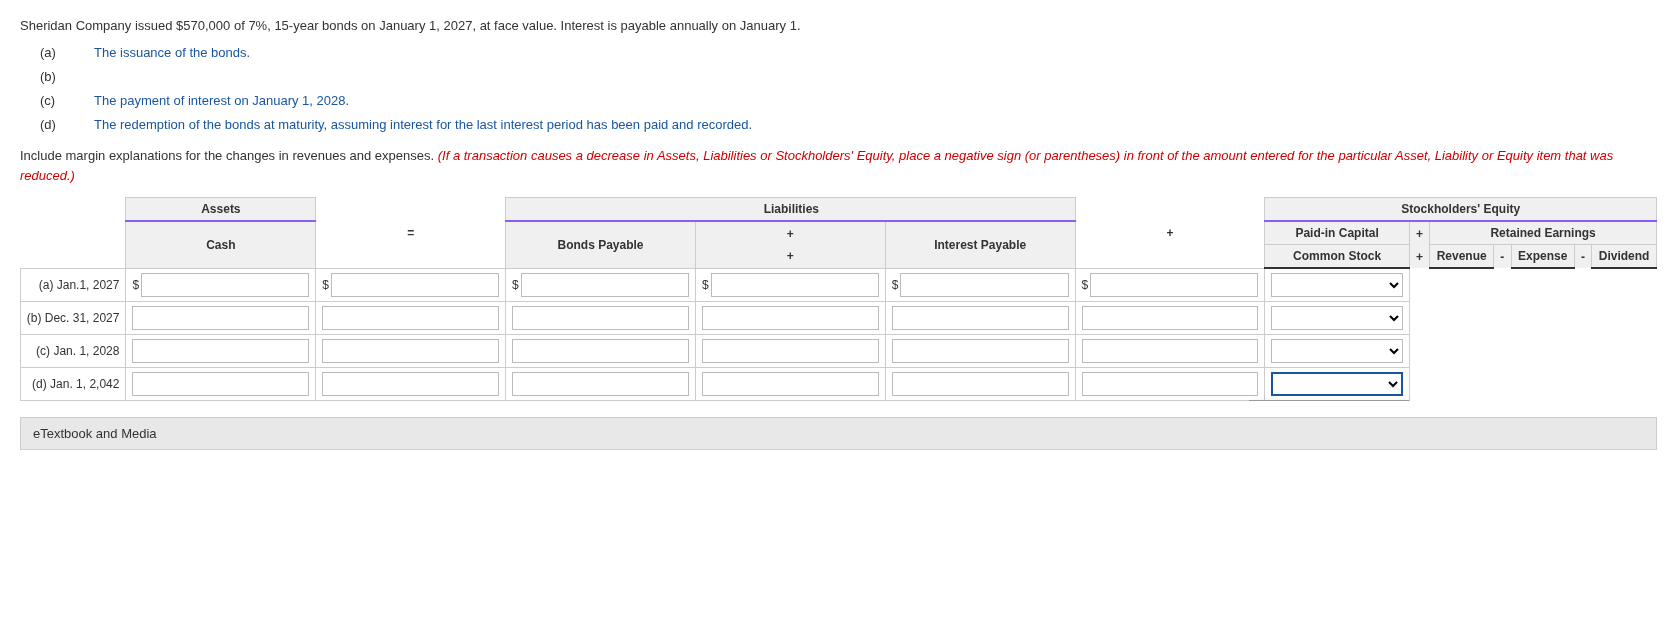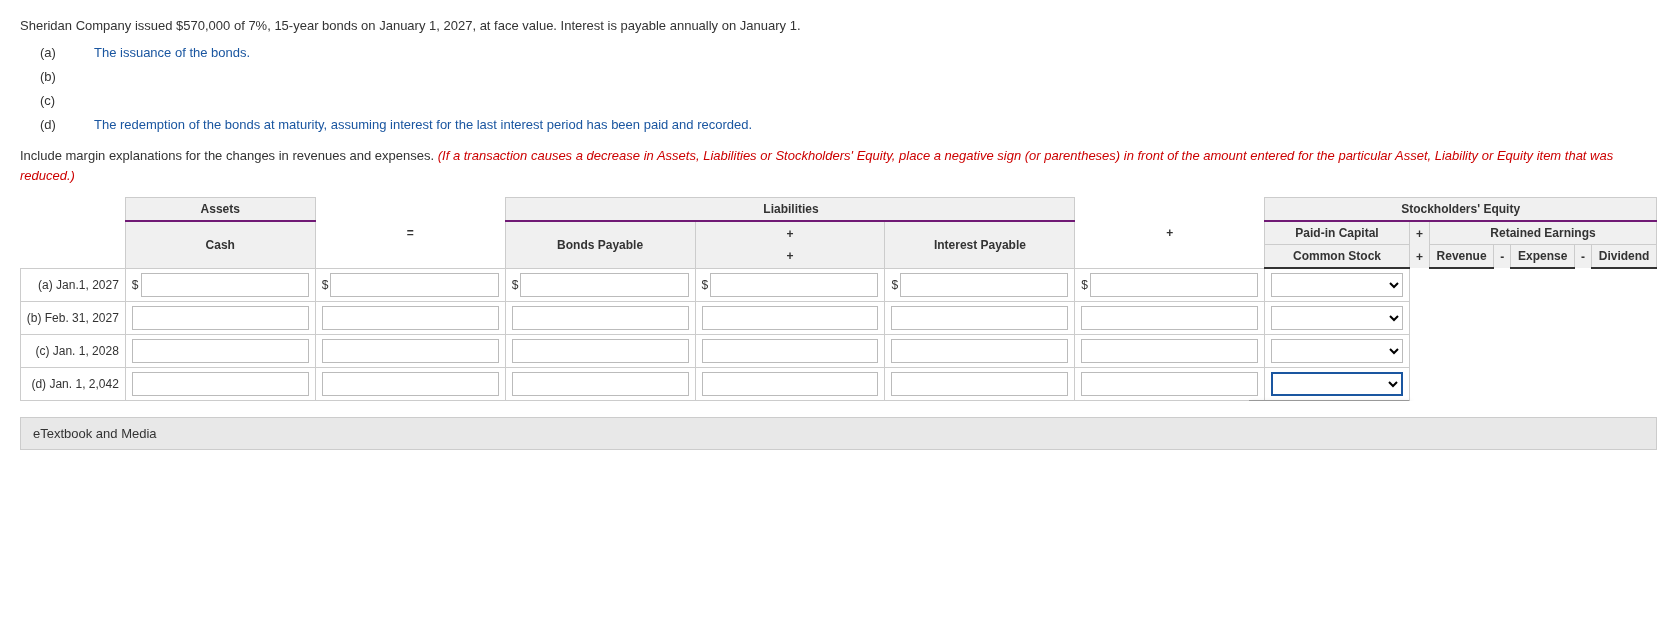--- a/index.html
+++ b/index.html
@@ -14,21 +14,21 @@
     .list-items { margin: 8px 0 8px 20px; }
     .list-items li { margin-bottom: 6px; line-height: 1.4; display: flex; gap: 12px; }
     .list-items li .label { min-width: 28px; color: #333; }
     .list-items li .text { color: #1a56a0; margin-left: 14px; }
     .instruction { margin: 12px 0 4px 0; line-height: 1.5; }
     .instruction .bold-red { color: #c00; font-style: italic; font-weight: normal; }
     .table-section { margin-top: 12px; overflow-x: auto; }
     table { border-collapse: collapse; width: 100%; min-width: 1200px; }
     th, td { border: 1px solid #ccc; padding: 4px 6px; text-align: center; font-size: 12px; }
     thead tr th { background: #f0f0f0; font-weight: bold; }
-    .header-row-1 th { border-bottom: 2px solid #701a75; }
+    .header-row-1 th { border-bottom: 2px solid #8b5cf6; }
     .header-row-2 th { }
     .header-row-3 th { border-bottom: 2px solid #333; }
     .row-label { text-align: right; white-space: nowrap; font-size: 12px; padding-left: 4px; }
     input[type="text"] {
       width: 100%;
       border: 1px solid #bbb;
       padding: 2px 4px;
       font-size: 12px;
       height: 24px;
     }
@@ -72,20 +72,21 @@
   <ul class="list-items">
     <li>
       <span class="label">(a)</span>
       <span class="text">The issuance of the bonds.</span>
     </li>
     <li>
       <span class="label">(b)</span>
     </li>
     <li>
       <span class="label">(c)</span>
+      <span class="text">The payment of interest on January 1, 2028.</span>
     </li>
     <li>
       <span class="label">(d)</span>
       <span class="text">The redemption of the bonds at maturity, assuming interest for the last interest period has been paid and recorded.</span>
     </li>
   </ul>
   <p class="instruction">
     <span>Include margin explanations for the changes in revenues and expenses. </span><span class="bold-red">(If a transaction causes a decrease in Assets, Liabilities or Stockholders' Equity, place a negative sign (or parentheses) in front of the amount entered for the particular Asset, Liability or Equity item that was reduced.)</span>
   </p>
 </div>
@@ -169,21 +170,21 @@
             <option value=""></option>
             <option value="bonds_payable">Bonds payable</option>
             <option value="discount_on_bonds">Discount on bonds</option>
             <option value="interest_expense">Interest expense</option>
             <option value="premium_on_bonds">Premium on bonds</option>
           </select>
         </td>
       </tr>
 
       <tr>
-        <td class="row-label">(b) Feb. 31, 2027</td>
+        <td class="row-label">(b) Dec. 31, 2027</td>
         <td><input type="text" style=""></td>
         <td><input type="text" style=""></td>
         <td><input type="text" style=""></td>
         <td><input type="text" style=""></td>
         <td><input type="text" style=""></td>
         <td><input type="text" style=""></td>
         <td>
           <select>
             <option value=""></option>
             <option value="bonds_payable">Bonds payable</option>

